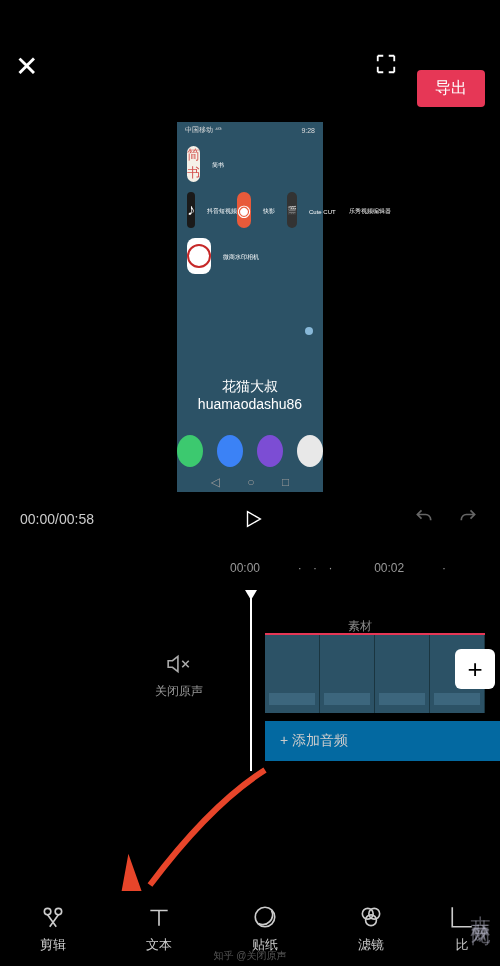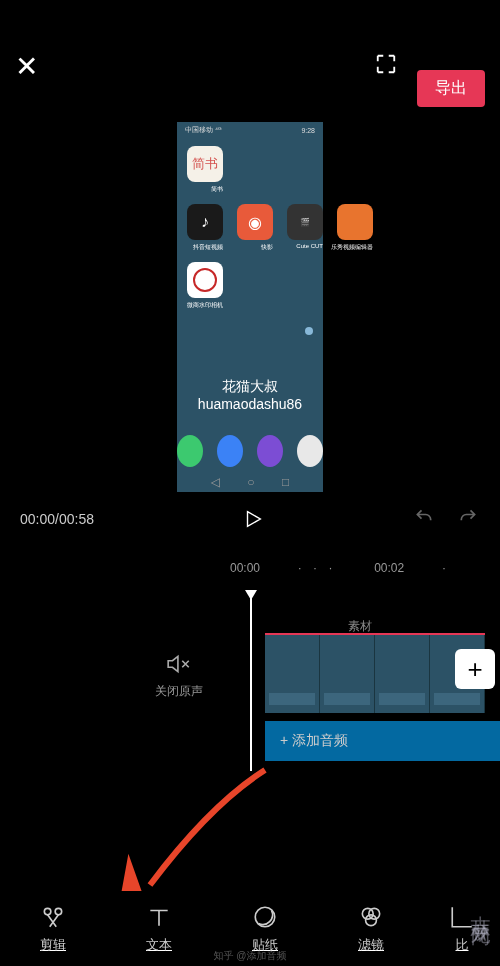--- a/index.html
+++ b/index.html
@@ -50,21 +50,21 @@
   height: 16px;
   display: flex;
   justify-content: space-between;
   align-items: center;
   padding: 2px 8px;
   font-size: 7px;
   color: #ddd;
 }
 .app-grid { padding: 8px 10px; }
 .app-row { display: flex; gap: 14px; margin-bottom: 10px; }
-.app-item { width: 36px; display: flex; flex-direction: column; align-items: flex-end; }
+.app-item { width: 36px; display: flex; flex-direction: row; align-items: center; gap: 12px; }
 .app-icon { width: 36px; height: 36px; border-radius: 8px; }
 .app-label { font-size: 6px; color: #fff; margin-top: 3px; text-align: center; white-space: nowrap; }
 .watermark {
   position: absolute;
   bottom: 80px;
   width: 100%;
   text-align: center;
   font-size: 14px;
   color: #fff;
 }
@@ -205,21 +205,20 @@
   align-items: center;
   background: #000;
 }
 .tool {
   display: flex;
   flex-direction: column;
   align-items: center;
   gap: 6px;
   cursor: pointer;
   width: 60px;
-  text-decoration: underline;
 }
 .tool-label { font-size: 13px; color: #ccc; }
 .tool svg { color: #ccc; }
 
 .watermark-site {
   position: absolute;
   right: 5px;
   bottom: 50px;
   writing-mode: vertical-lr;
   font-size: 20px;
@@ -397,13 +396,13 @@
   </div>
   <div class="tool" style="width:30px;">
     <svg width="26" height="26" viewBox="0 0 24 24" fill="none" stroke="currentColor" stroke-width="1.5">
         <path d="M3 3v18h18"></path>
       </svg>
     <span class="tool-label">比</span>
   </div>
 </div>
 
 <div class="watermark-site">吉林龙网</div>
-<div class="attribution">知乎 @添加音频</div>
+<div class="attribution">知乎 @关闭原声</div>
 
 </body></html>

